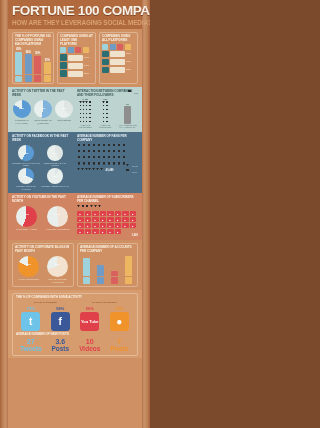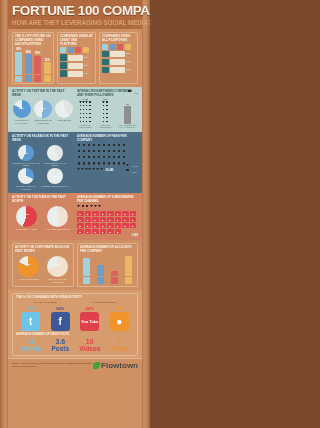--- a/index.html
+++ b/index.html
@@ -550,22 +550,15 @@
               <div class="statlbl" style="color: rgb(224, 64, 74);">Videos</div>
             </div>
             <div class="icobox">
               <div class="statnum" style="color: rgb(240, 147, 43);">7</div>
               <div class="statlbl" style="color: rgb(240, 147, 43);">Posts</div>
             </div>
           </div>
     </div>
   </div>
 
-  <div class="foot">
-    <div class="src">Source: The Global Social Media Check-up, Burson-Marsteller Evidence Based Communications Group</div>
-    <div class="logo">
-      <span class="leaf"></span>
-      <span>Flowtown</span>
-    </div>
-  </div>
 
 </div>
 </div>
 
 </body></html>

